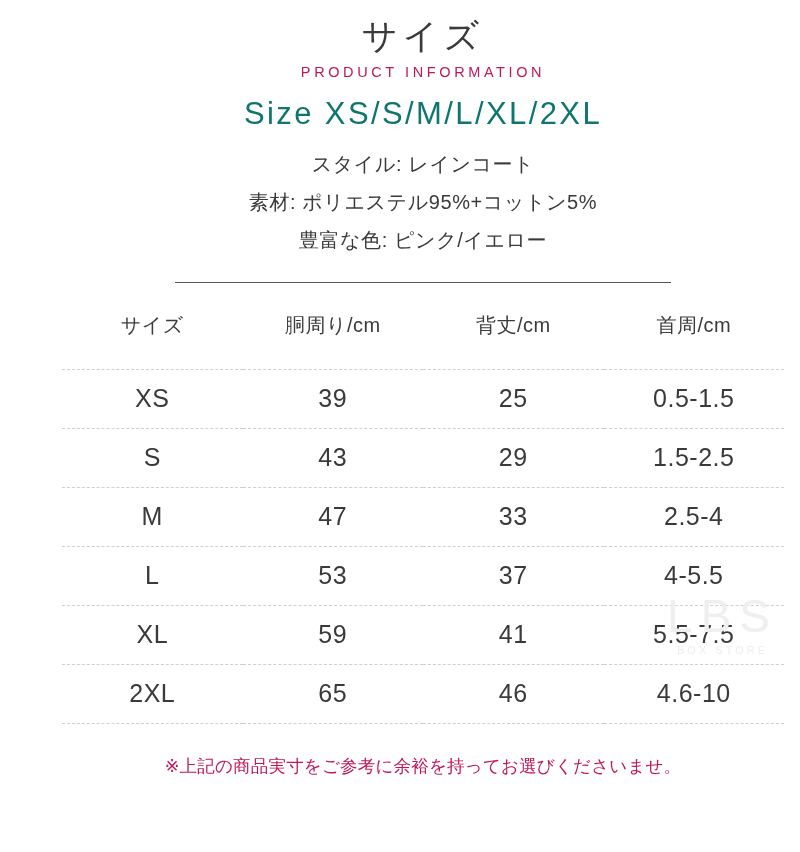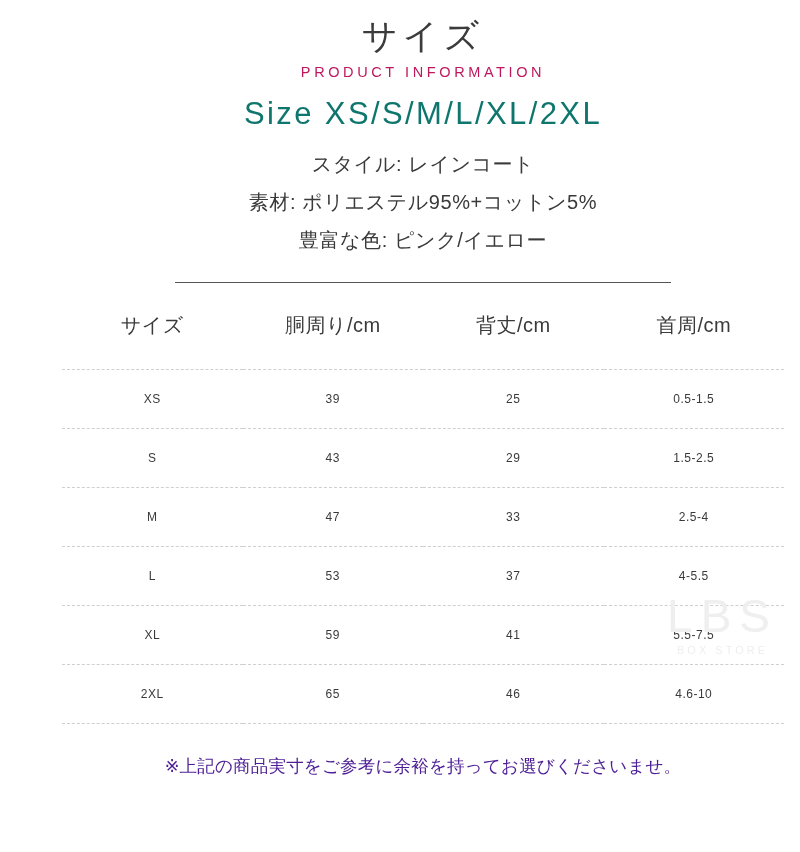--- a/index.html
+++ b/index.html
@@ -85,37 +85,37 @@
   table.size-table thead th {
     font-size: 20px;
     height: 84px;
     vertical-align: middle;
     letter-spacing: 0.5px;
   }
   table.size-table tbody tr {
     border-top: 1px dashed #cfcfcf;
   }
   table.size-table tbody td {
-    font-size: 12px;
+    font-size: 25px;
     height: 56px;
     vertical-align: middle;
     letter-spacing: 0.5px;
   }
   table.size-table tbody tr:last-child {
     border-bottom: 1px dashed #cfcfcf;
   }
 
   
   .notes {
     margin-top: 26px;
     text-align: center;
   }
   .note {
     font-size: 17.5px;
-    color: #4c1d95;
+    color: #be185d;
     line-height: 1.85;
     letter-spacing: 0.2px;
   }
 
   
   .watermark {
     position: absolute;
     right: 22px;
     bottom: 60px;
     text-align: center;

